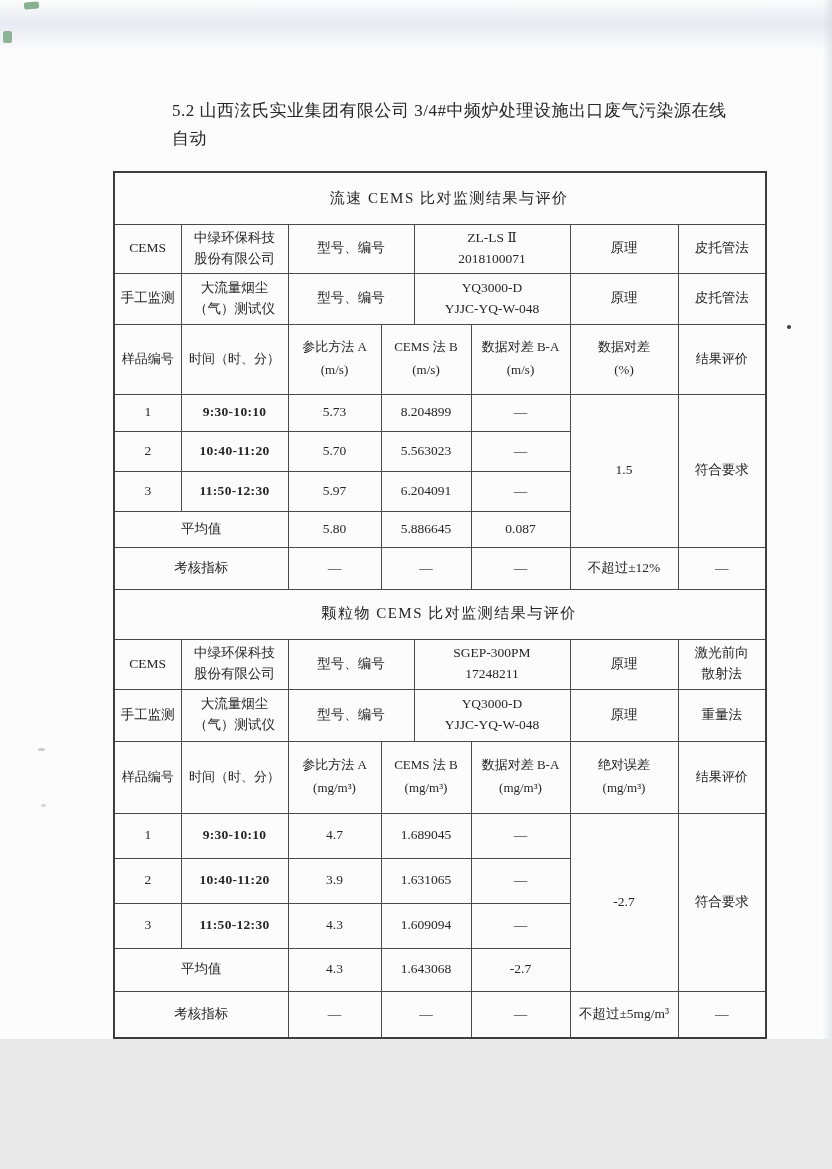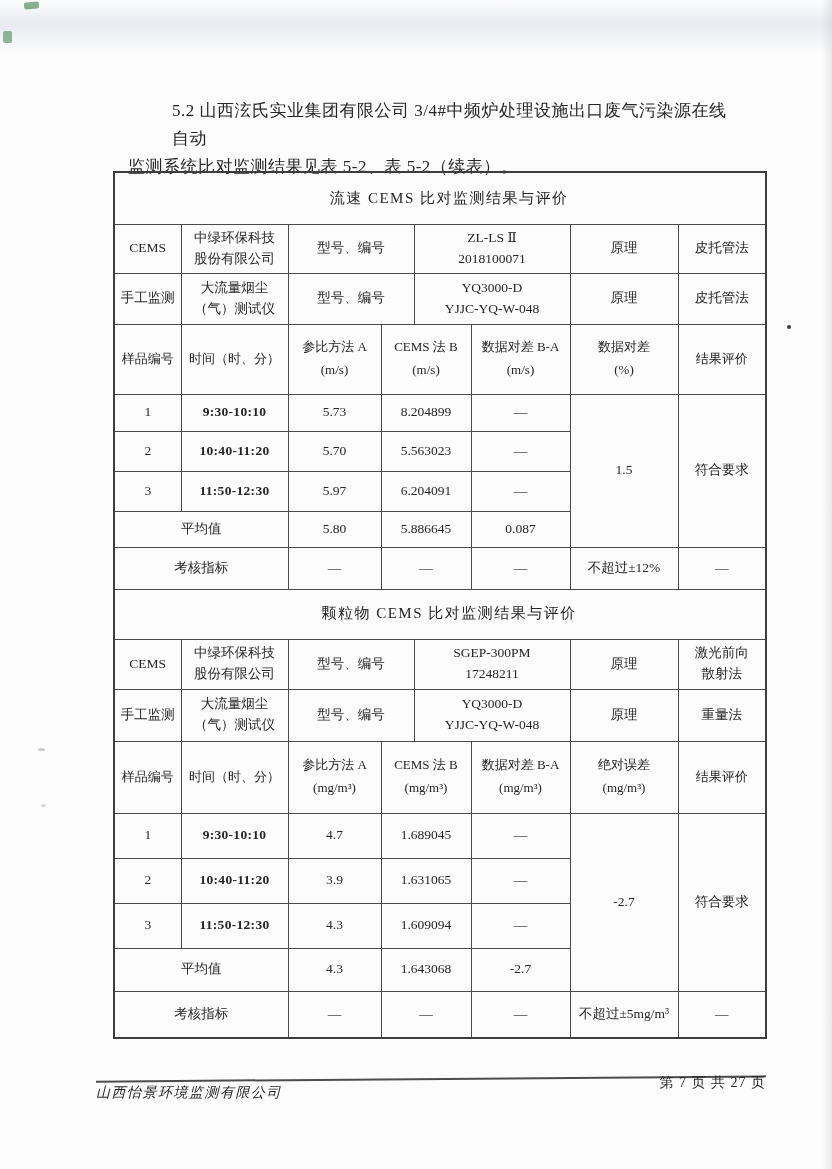--- a/index.html
+++ b/index.html
@@ -1,16 +1,16 @@
 <!DOCTYPE html>
 <html style="--paper: #fcfcfd; --ink: #262626; --table-border: #4a4a4a; --green-mark: #56925f;"><head>
 <meta charset="utf-8">
 <style>
   html,body{margin:0;padding:0;background:#e9e9e9;}
-  .page{position:relative;width:832px;height:1169px;background:var(--paper,#fcfcfd);
+  .page{position:relative;width:832px;height:1039px;background:var(--paper,#fcfcfd);
         overflow:hidden;font-family:"Liberation Serif","DejaVu Serif",serif;color:var(--ink,#262626);}
   
   .scan-band-top{position:absolute;left:0;top:0;width:100%;height:52px;
      background:linear-gradient(to bottom,rgba(214,220,232,0) 0%,rgba(214,220,232,.55) 45%,rgba(255,255,255,0) 100%);}
   .edge-right{position:absolute;right:0;top:0;width:10px;height:100%;
      background:linear-gradient(to right,rgba(255,255,255,0),rgba(204,207,214,.45));}
   .green-mark{position:absolute;background:var(--green-mark,#56925f);}
   .m1{left:24px;top:2px;width:15px;height:7px;border-radius:2px;transform:rotate(-6deg);opacity:.7;}
   .m2{left:3px;top:31px;width:9px;height:12px;border-radius:2px;opacity:.65;}
   .speck{position:absolute;background:#3c3c3c;border-radius:50%;}
@@ -42,21 +42,20 @@
   <div class="scan-band-top"></div>
   <div class="edge-right"></div>
   <div class="green-mark m1"></div>
   <div class="green-mark m2"></div>
   <div class="speck sp1"></div>
   <div class="speck sp2"></div>
   <div class="speck sp3"></div>
 
   <div class="intro">
     <div class="l1">5.2 山西泫氏实业集团有限公司 3/4#中频炉处理设施出口废气污染源在线自动</div>
-    <div class="l2">监测系统比对监测结果见表 5-2、表 5-2（续表）。</div>
   </div>
 
   <table class="main">
     <colgroup>
       <col style="width:67px">
         <col style="width:107px">
         <col style="width:93px">
         <col style="width:33px">
       <col style="width:57px">
         <col style="width:99px">

